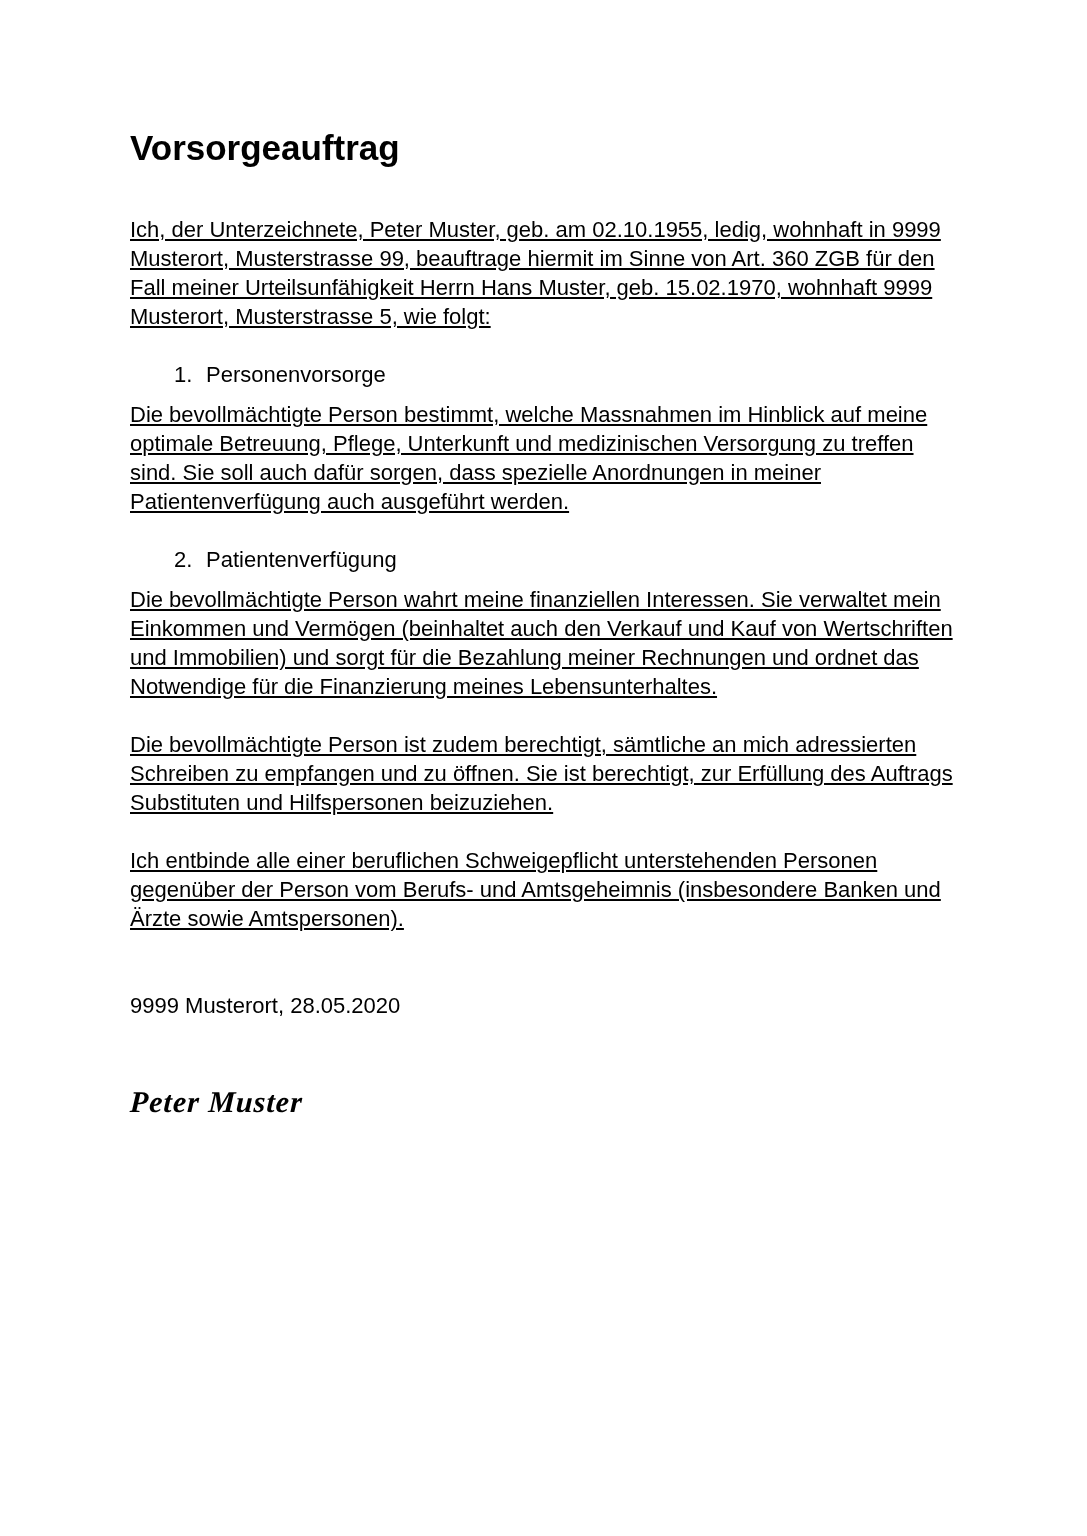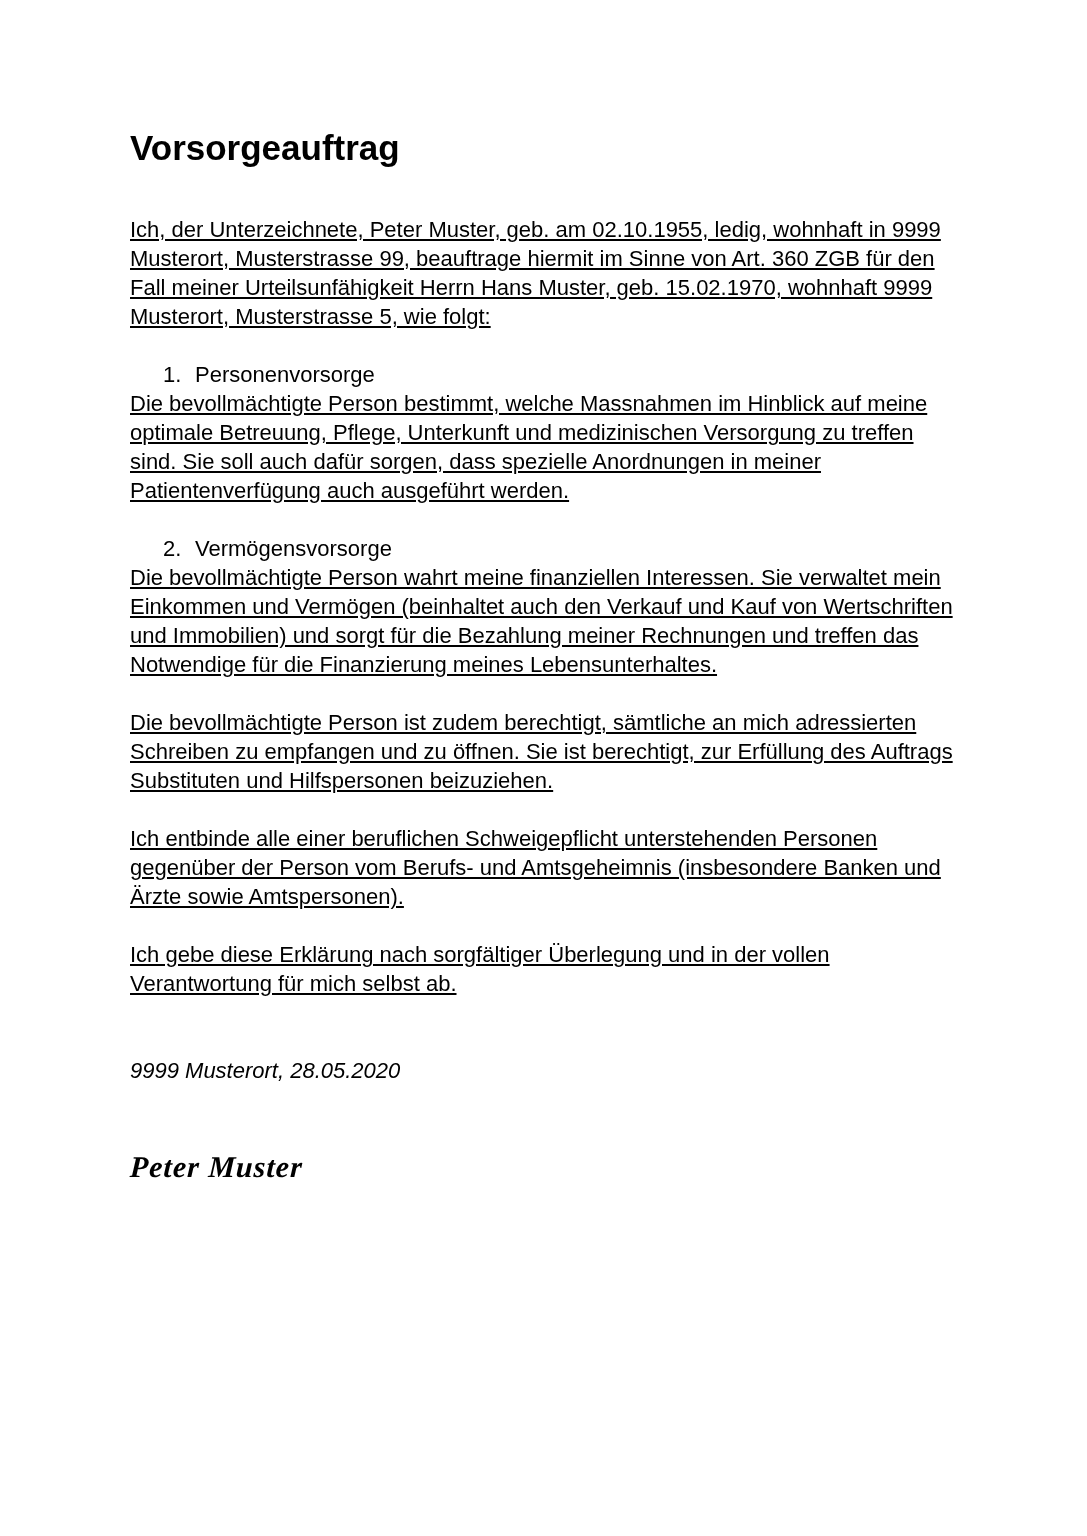--- a/index.html
+++ b/index.html
@@ -26,30 +26,29 @@
     font-weight: 700;
     margin: 0 0 46px 0;
     letter-spacing: 0;
   }
   .para {
     margin: 0 0 29px 0;
     white-space: pre-line;
     text-decoration: underline;
   }
   .list-row {
-    margin: 0;
+    margin: 11px;
   }
   .list-num {
     display: inline-block;
     margin-left: 33px;
     width: 32px;
   }
   .date-line {
     margin: 58px 0 0 0;
-    font-style: italic;
   }
   .signature {
     display: inline-block;
     margin-top: 62px;
     font-family: cursive;
     font-style: italic;
     font-weight: 600;
     font-size: 30px;
     line-height: 40px;
     letter-spacing: 1px;
@@ -73,39 +72,37 @@
       <span class="list-num">1.</span><span>Personenvorsorge</span>
     </div>
     <p class="para">Die bevollmächtigte Person bestimmt, welche Massnahmen im Hinblick auf meine
 optimale Betreuung, Pflege, Unterkunft und medizinischen Versorgung zu treffen
 sind. Sie soll auch dafür sorgen, dass spezielle Anordnungen in meiner
 Patientenverfügung auch ausgeführt werden.</p>
   </section>
 
   <section>
     <div class="list-row">
-      <span class="list-num">2.</span><span>Vermögensvorsorge</span>
+      <span class="list-num">2.</span><span>Patientenverfügung</span>
     </div>
     <p class="para">Die bevollmächtigte Person wahrt meine finanziellen Interessen. Sie verwaltet mein
 Einkommen und Vermögen (beinhaltet auch den Verkauf und Kauf von Wertschriften
-und Immobilien) und sorgt für die Bezahlung meiner Rechnungen und treffen das
+und Immobilien) und sorgt für die Bezahlung meiner Rechnungen und ordnet das
 Notwendige für die Finanzierung meines Lebensunterhaltes.</p>
   </section>
 
   <section>
   </section>
 
   <p class="para">Die bevollmächtigte Person ist zudem berechtigt, sämtliche an mich adressierten
 Schreiben zu empfangen und zu öffnen. Sie ist berechtigt, zur Erfüllung des Auftrags
 Substituten und Hilfspersonen beizuziehen.</p>
 
   <p class="para">Ich entbinde alle einer beruflichen Schweigepflicht unterstehenden Personen
 gegenüber der Person vom Berufs- und Amtsgeheimnis (insbesondere Banken und
 Ärzte sowie Amtspersonen).</p>
 
-  <p class="para">Ich gebe diese Erklärung nach sorgfältiger Überlegung und in der vollen
-Verantwortung für mich selbst ab.</p>
 
   <p class="date-line">9999 Musterort, 28.05.2020</p>
 
   <div class="signature">Peter Muster</div>
 
 </main>
 
 </body></html>

